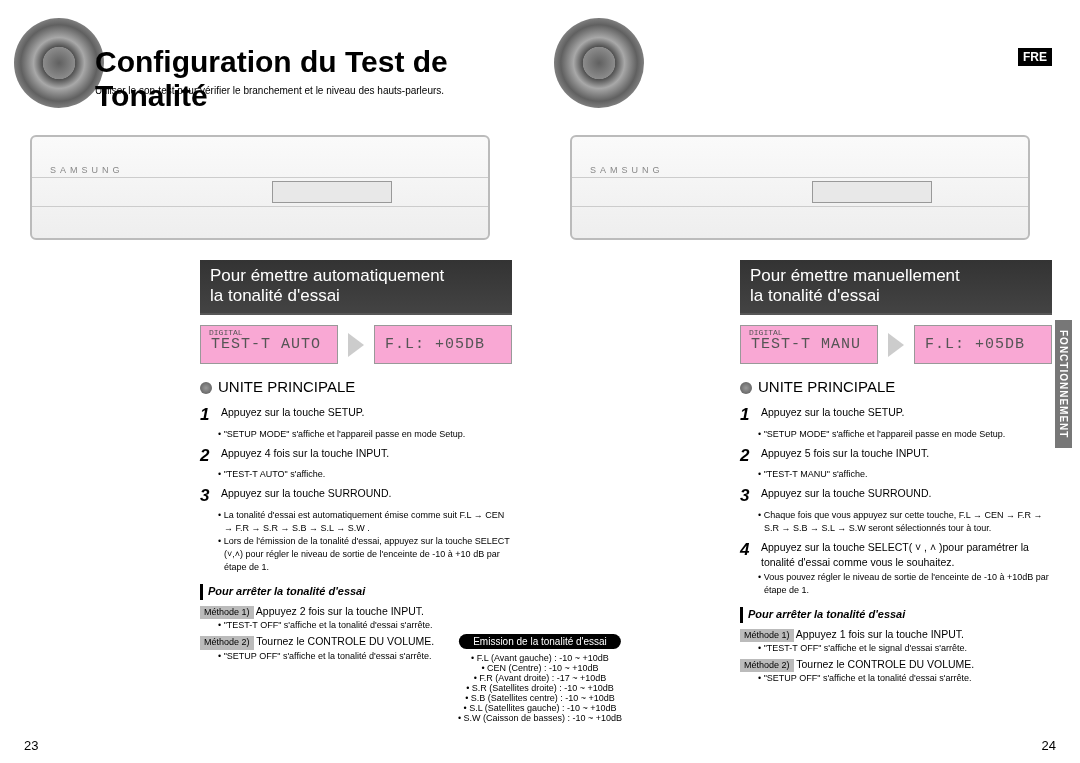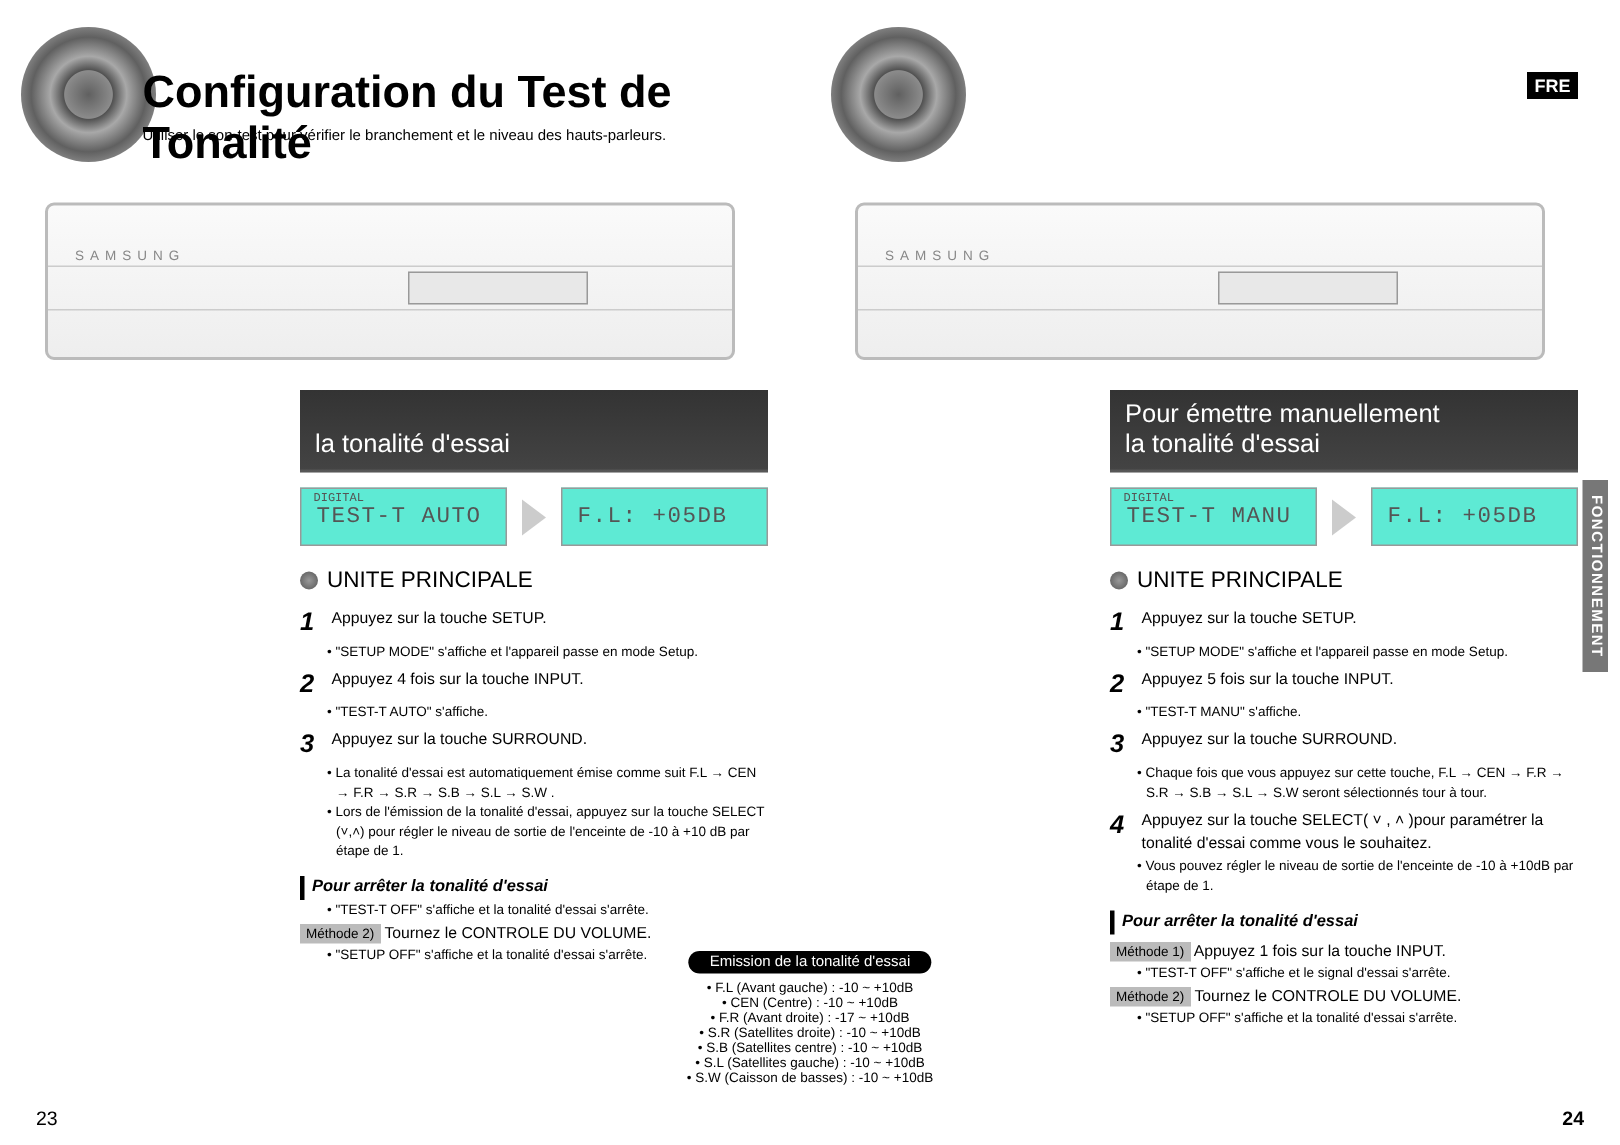--- a/index.html
+++ b/index.html
@@ -71,21 +71,21 @@
   .lcd-row {
     position: absolute;
     top: 325px;
     left: 200px;
     right: 28px;
     display: flex;
     align-items: center;
     gap: 10px;
   }
   .lcd {
-    background: #5eead4;
+    background: #f9a8d4;
     border: 1px solid #999;
     padding: 10px 10px;
     font-family: "Courier New", monospace;
     font-size: 15px;
     letter-spacing: 1px;
     color: #555;
     flex: 1;
     text-align: left;
     position: relative;
   }
@@ -132,21 +132,21 @@
   }
   .emission-box .hdr {
     background:#000; color:#fff; border-radius:10px; padding:2px 14px;
     display:inline-block; font-size:10px; margin-bottom:4px;text-align:center;
   }
   .emission-box ul { list-style:none; }
   .pagenum {
     position:absolute; bottom:10px; font-size:13px;
   }
   .pagenum.left { left:24px;}
-  .pagenum.right { right:24px;font-weight:bold;}
+  .pagenum.right { right:24px;}
   .fre-badge {
     position:absolute; right:28px; top:48px;
     background:#000; color:#fff; font-size:12px; font-weight:bold;
     padding:2px 5px;
   }
   .side-tab {
     position:absolute; right:8px; top:320px;
     writing-mode: vertical-rl;
     background:#777; color:#fff;
     font-size:10px; font-weight:bold; letter-spacing:1px;
@@ -163,21 +163,21 @@
     <div class="title-big">Configuration du Test de Tonalité</div>
     <div class="subtitle">Utiliser le son-test pour vérifier le branchement et le niveau des hauts-parleurs.</div>
 
     <div class="device">
       <div class="brand">SAMSUNG</div>
       <div class="panel"></div>
       <div class="screen"></div>
     </div>
 
     <div class="banner">
-      <br>
+      <span>Pour émettre automatiquement</span><br>
       <span>la tonalité d'essai</span>
     </div>
 
     <div class="lcd-row">
       <div class="lcd">
         <span class="mini">DIGITAL</span>
         <span>TEST-T AUTO</span>
       </div>
       <div class="playarrow"></div>
       <div class="lcd">
@@ -203,20 +203,23 @@
       <div class="note">• "TEST-T AUTO" s'affiche.</div>
 
       <div class="step">
         <div class="num">3</div>
           <div class="txt"><span>Appuyez sur la touche SURROUND.</span></div>
       </div>
       <div class="note">• La tonalité d'essai est automatiquement émise comme suit F.L → CEN → F.R → S.R → S.B → S.L → S.W .</div>
       <div class="note">• Lors de l'émission de la tonalité d'essai, appuyez sur la touche SELECT (˅,˄) pour régler le niveau de sortie de l'enceinte de -10 à +10 dB par étape de 1.</div>
 
       <div class="subh">Pour arrêter la tonalité d'essai</div>
+      <div style="margin-top:4px;">
+        <span class="graybox">Méthode 1)</span><span> Appuyez 2 fois sur la touche INPUT.</span>
+      </div>
       <div class="note">• "TEST-T OFF" s'affiche et la tonalité d'essai s'arrête.</div>
       <div style="margin-top:2px;">
         <span class="graybox">Méthode 2)</span><span> Tournez le CONTROLE DU VOLUME.</span>
       </div>
       <div class="note">• "SETUP OFF" s'affiche et la tonalité d'essai s'arrête.</div>
     </div>
 
     <div class="pagenum left">23</div>
   </div>
 

